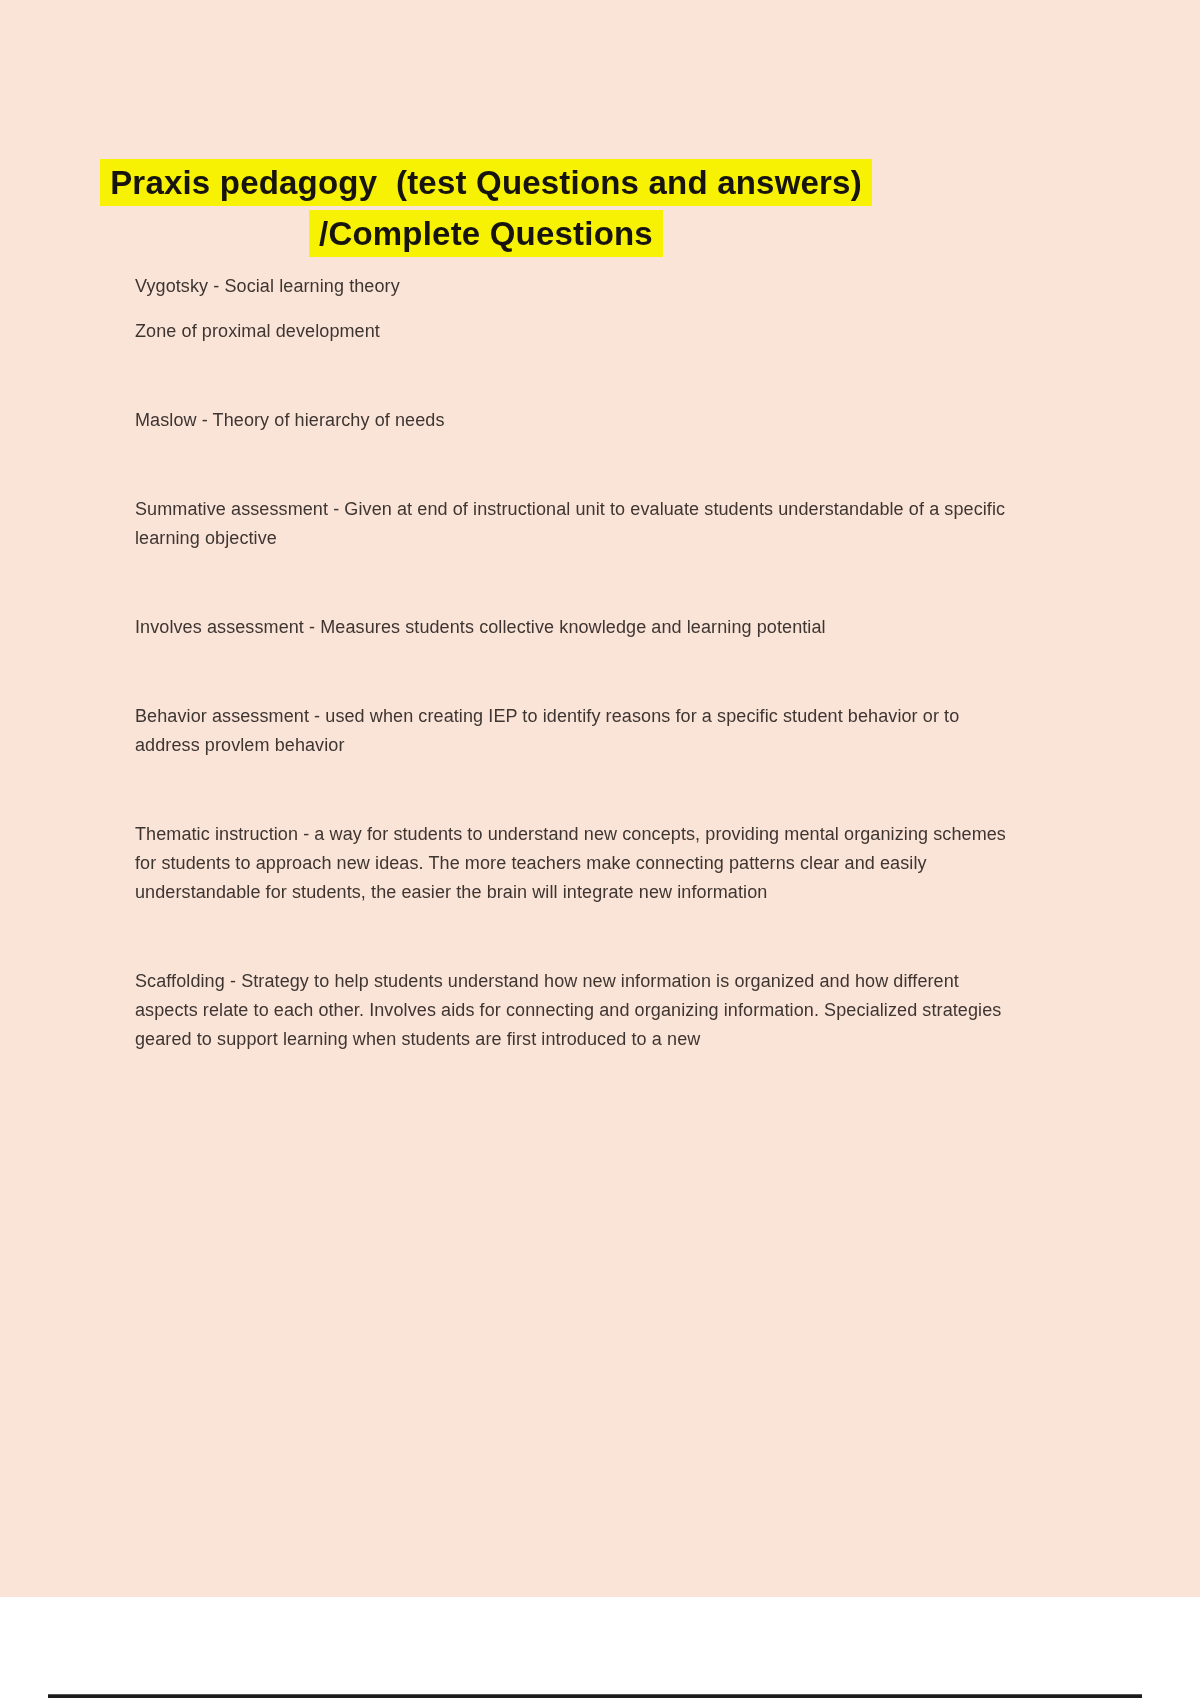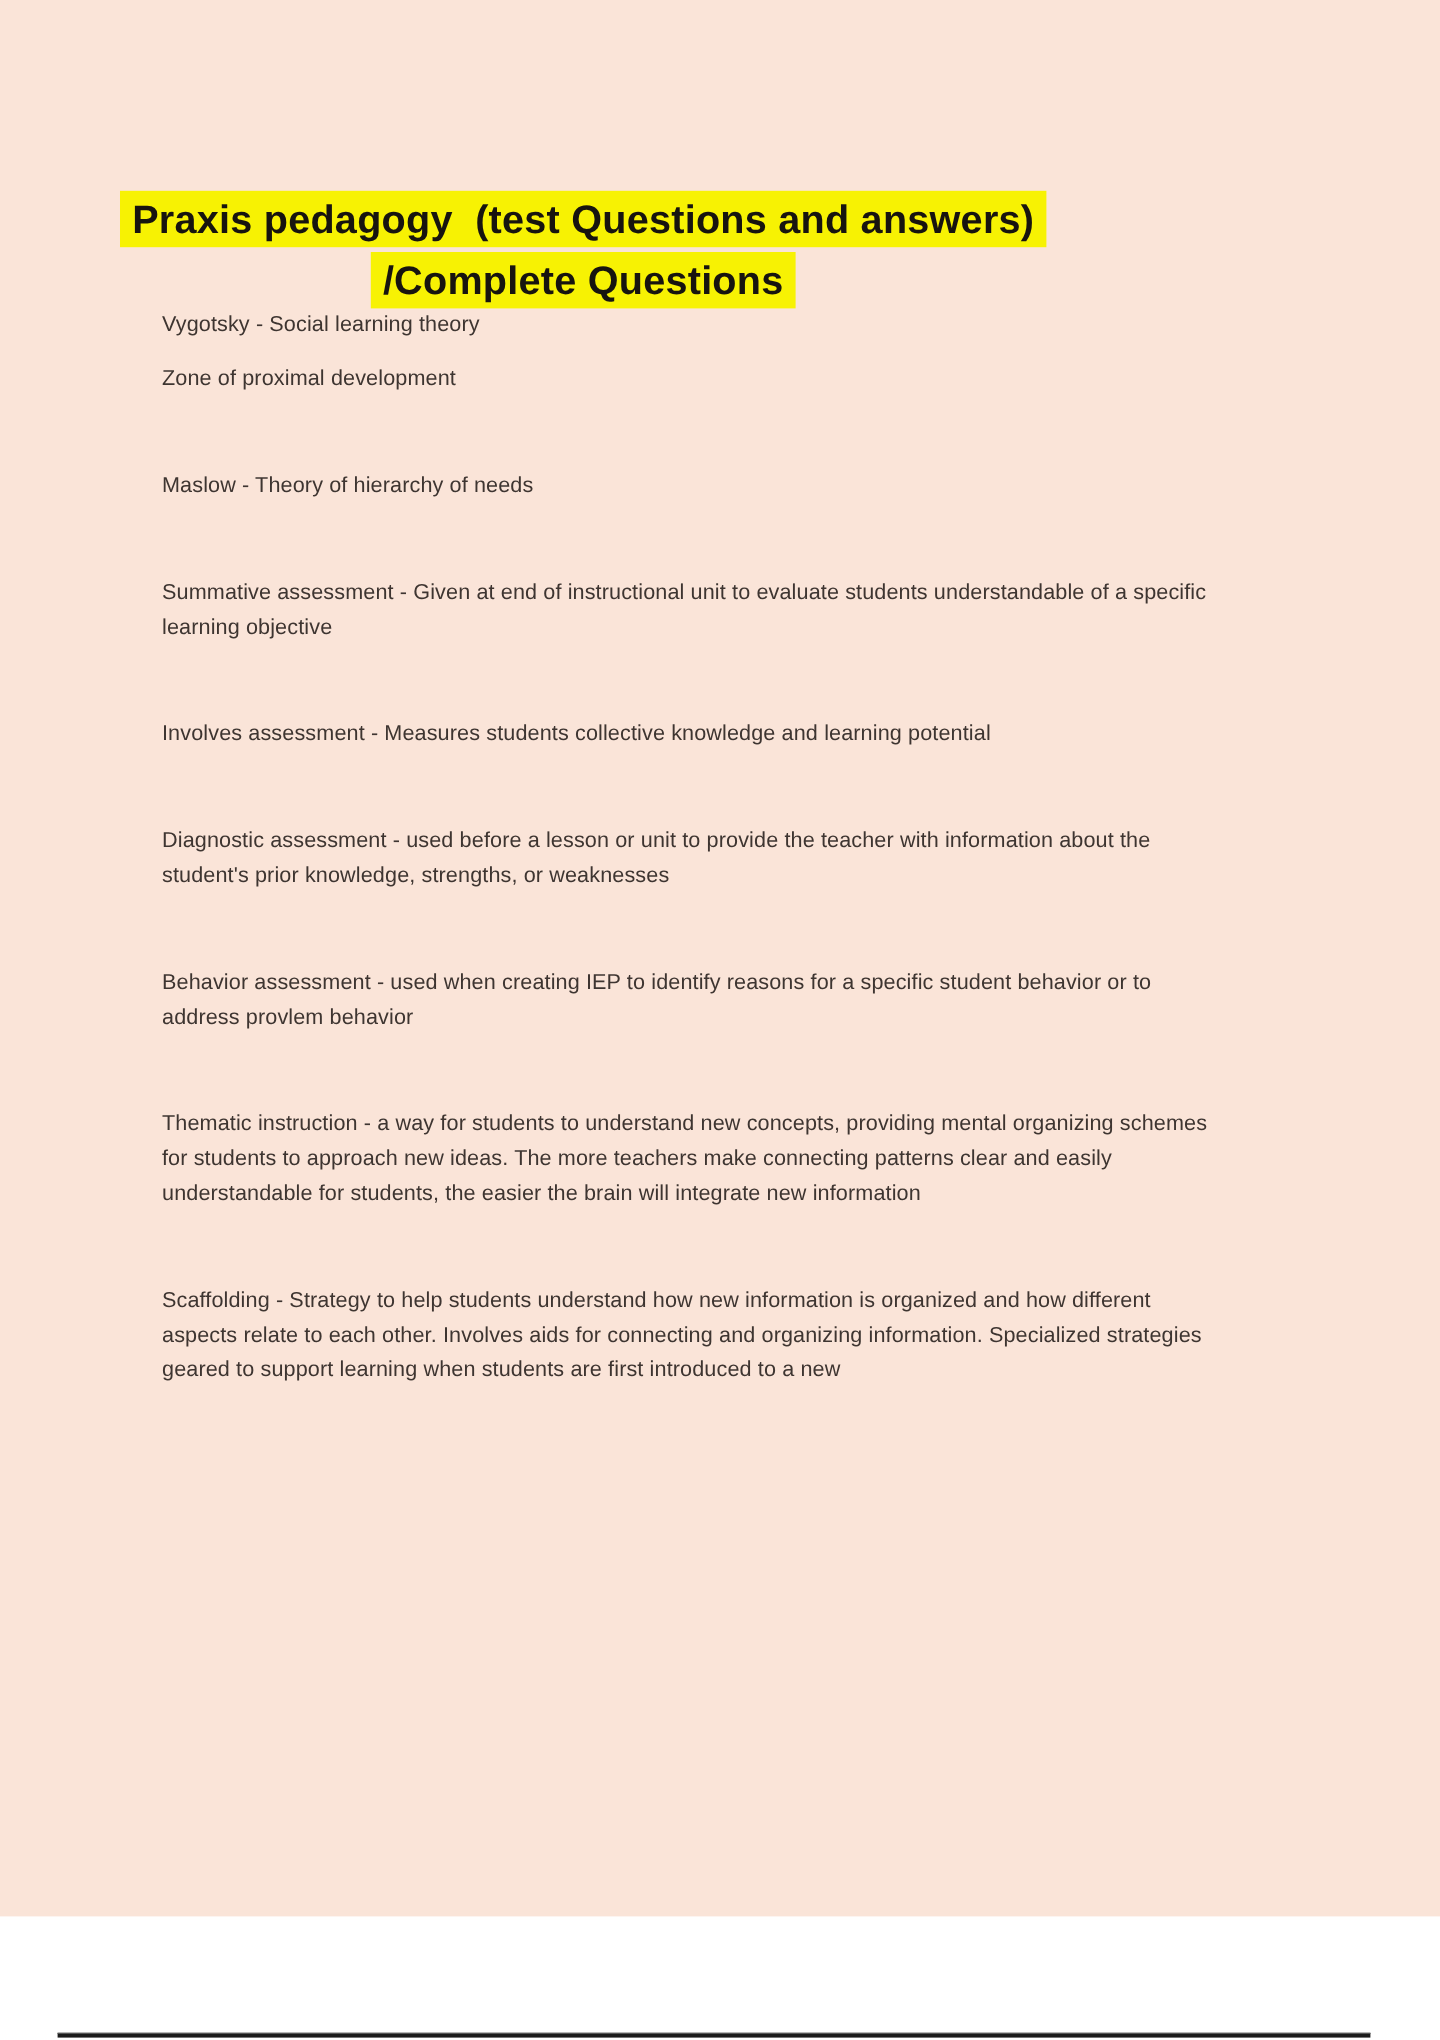--- a/index.html
+++ b/index.html
@@ -38,21 +38,21 @@
     white-space: pre-wrap;
     letter-spacing: 0.2px;
   }
   .doc-body {
     position: absolute;
     top: 256px;
     left: 135px;
     width: 872px;
   }
   .para {
-    margin: 0 0 60px 0;
+    margin: 16px 0 60px 0;
     font-size: 18px;
     line-height: 29px;
     color: #3e3531;
     letter-spacing: 0.1px;
   }
   .para:nth-child(1) {
     margin-bottom: 16px;
   }
   .footer-strip {
     position: absolute;
@@ -81,21 +81,20 @@
     <span class="title-line"><span class="hl">Praxis pedagogy  (test Questions and answers)</span></span>
     <span class="title-line"><span class="hl">/Complete Questions</span></span>
   </div>
 
   <div class="doc-body">
     <p class="para">Vygotsky - Social learning theory</p>
     <p class="para">Zone of proximal development</p>
     <p class="para">Maslow - Theory of hierarchy of needs</p>
     <p class="para">Summative assessment - Given at end of instructional unit to evaluate students understandable of a specific learning objective</p>
     <p class="para">Involves assessment - Measures students collective knowledge and learning potential</p>
-    <p class="para">Diagnostic assessment - used before a lesson or unit to provide the teacher with information about the student's prior knowledge, strengths, or weaknesses</p>
     <p class="para">Behavior assessment - used when creating IEP to identify reasons for a specific student behavior or to address provlem behavior</p>
     <p class="para">Thematic instruction - a way for students to understand new concepts, providing mental organizing schemes for students to approach new ideas. The more teachers make connecting patterns clear and easily understandable for students, the easier the brain will integrate new information</p>
     <p class="para">Scaffolding - Strategy to help students understand how new information is organized and how different aspects relate to each other. Involves aids for connecting and organizing information. Specialized strategies geared to support learning when students are first introduced to a new</p>
   </div>
 
   <div class="footer-strip">
     <div class="footer-rule"></div>
   </div>
 
 </div>

